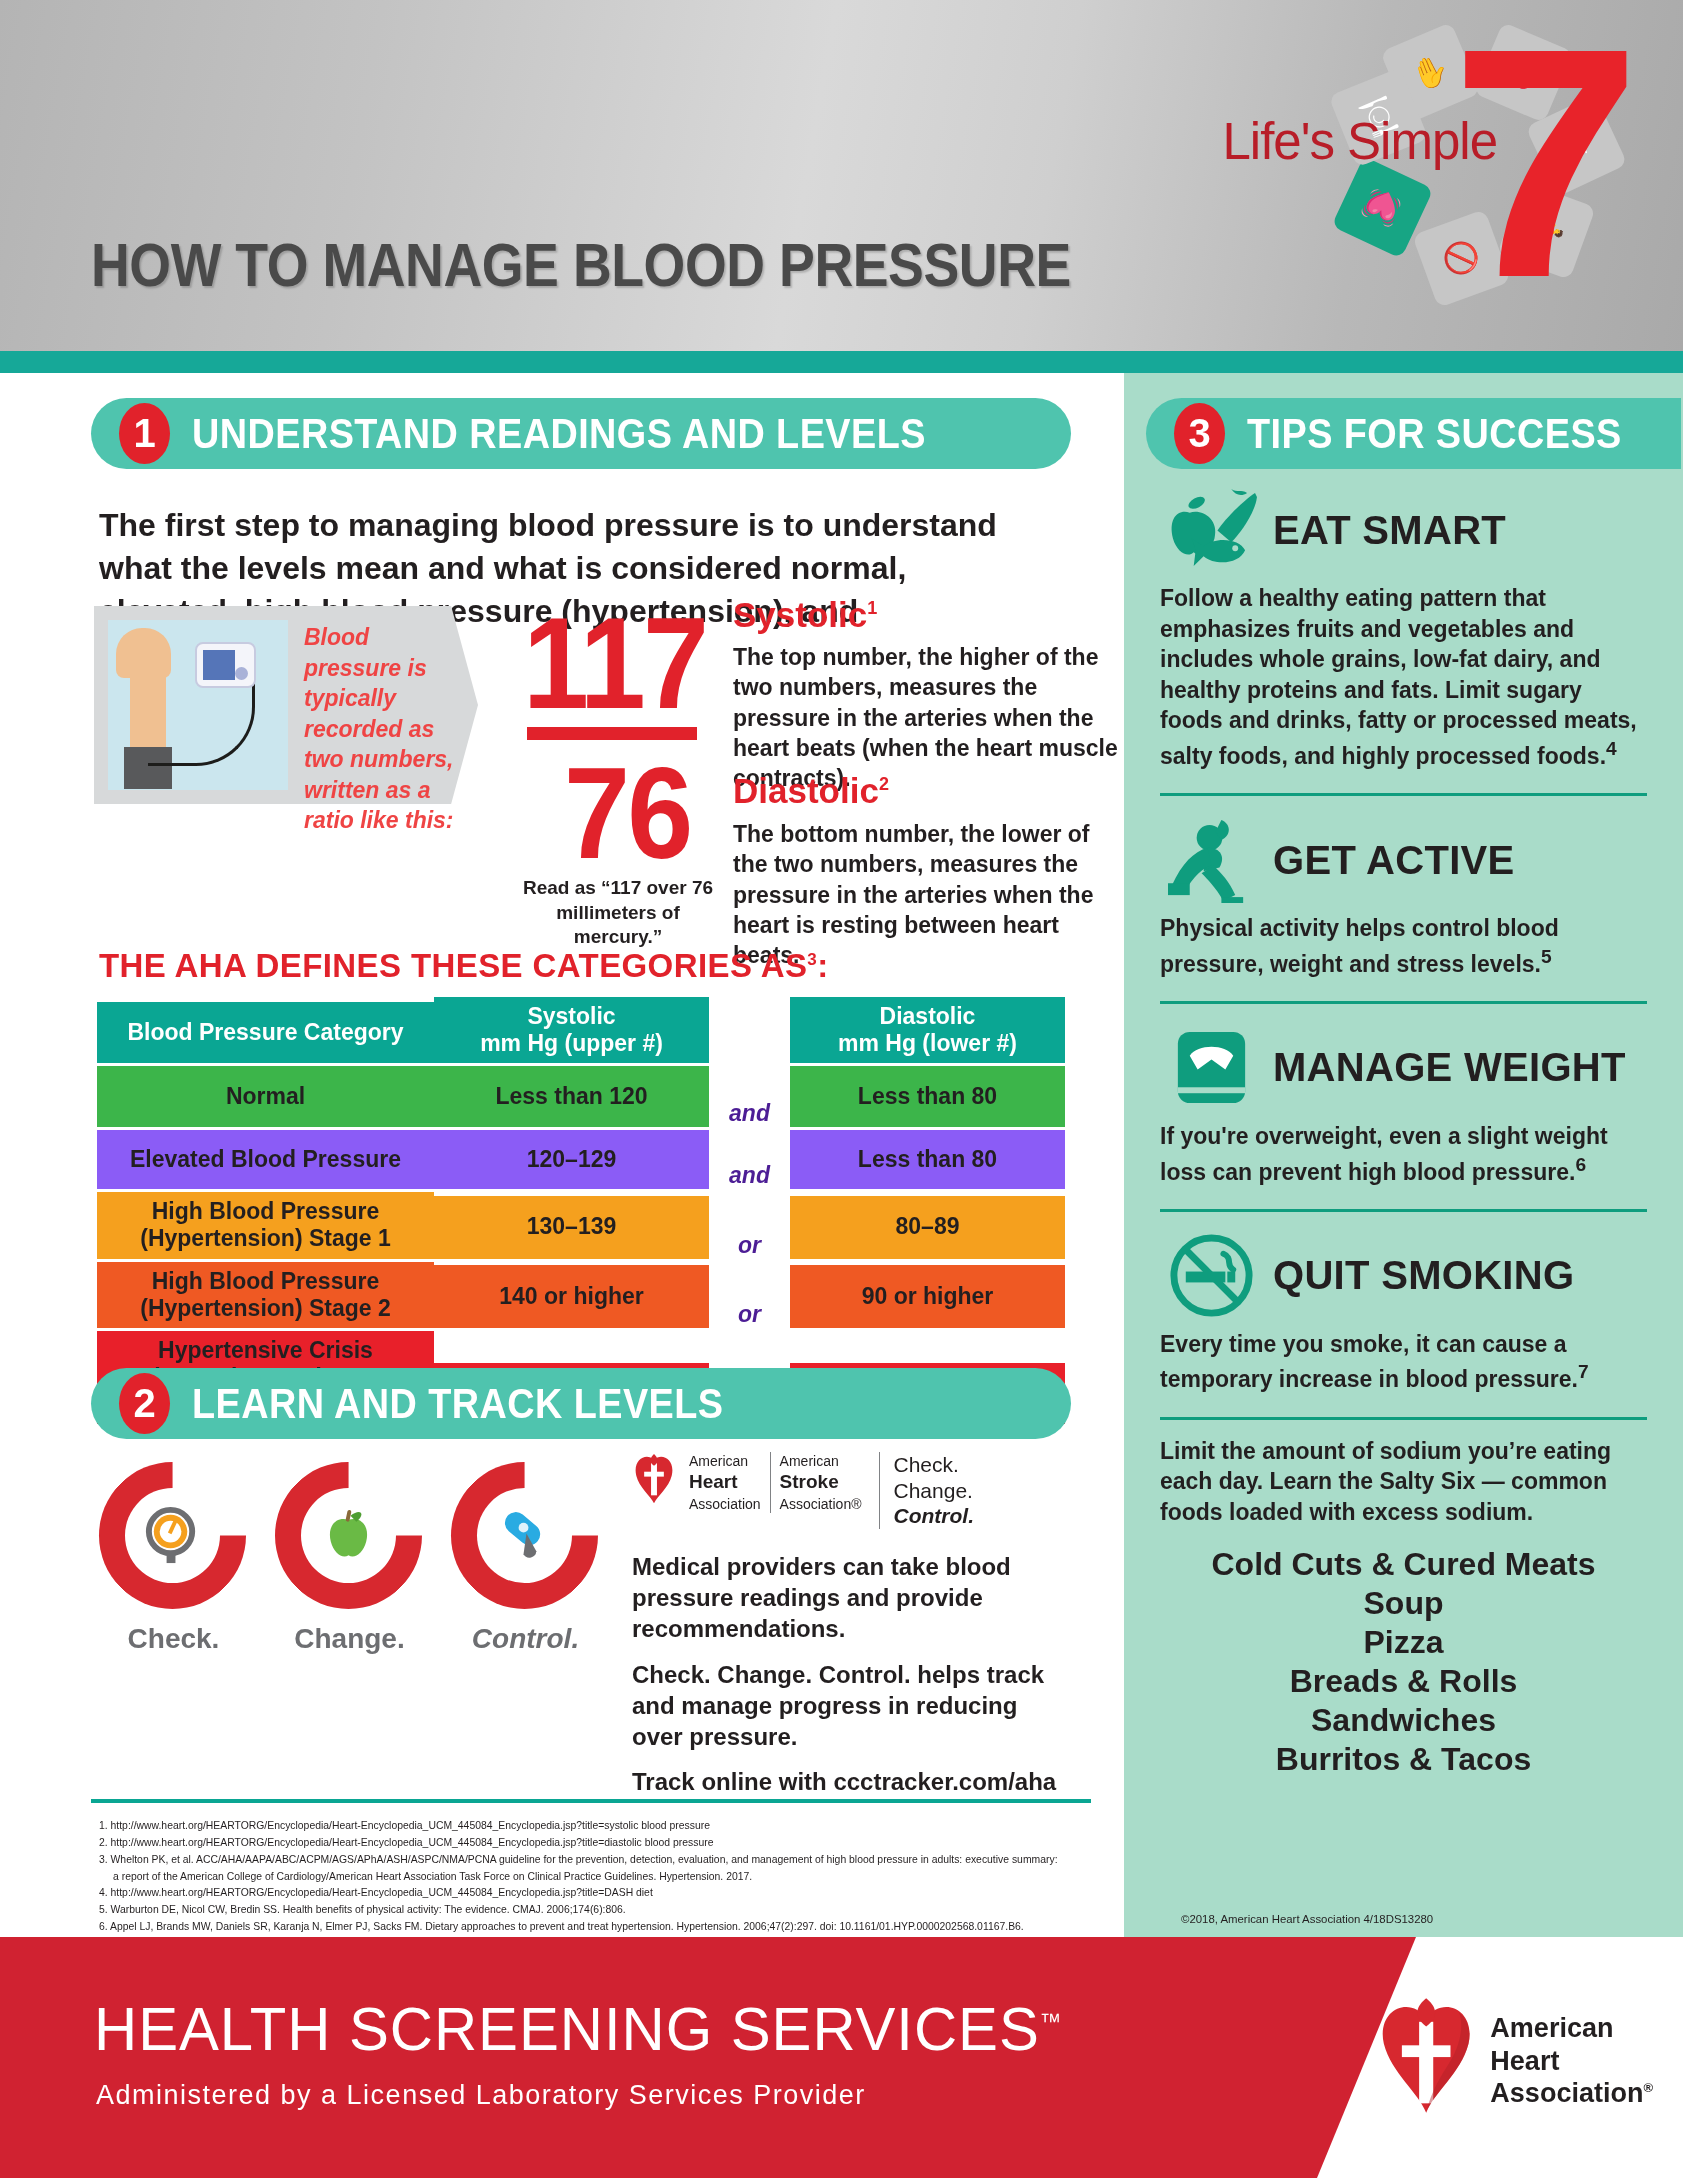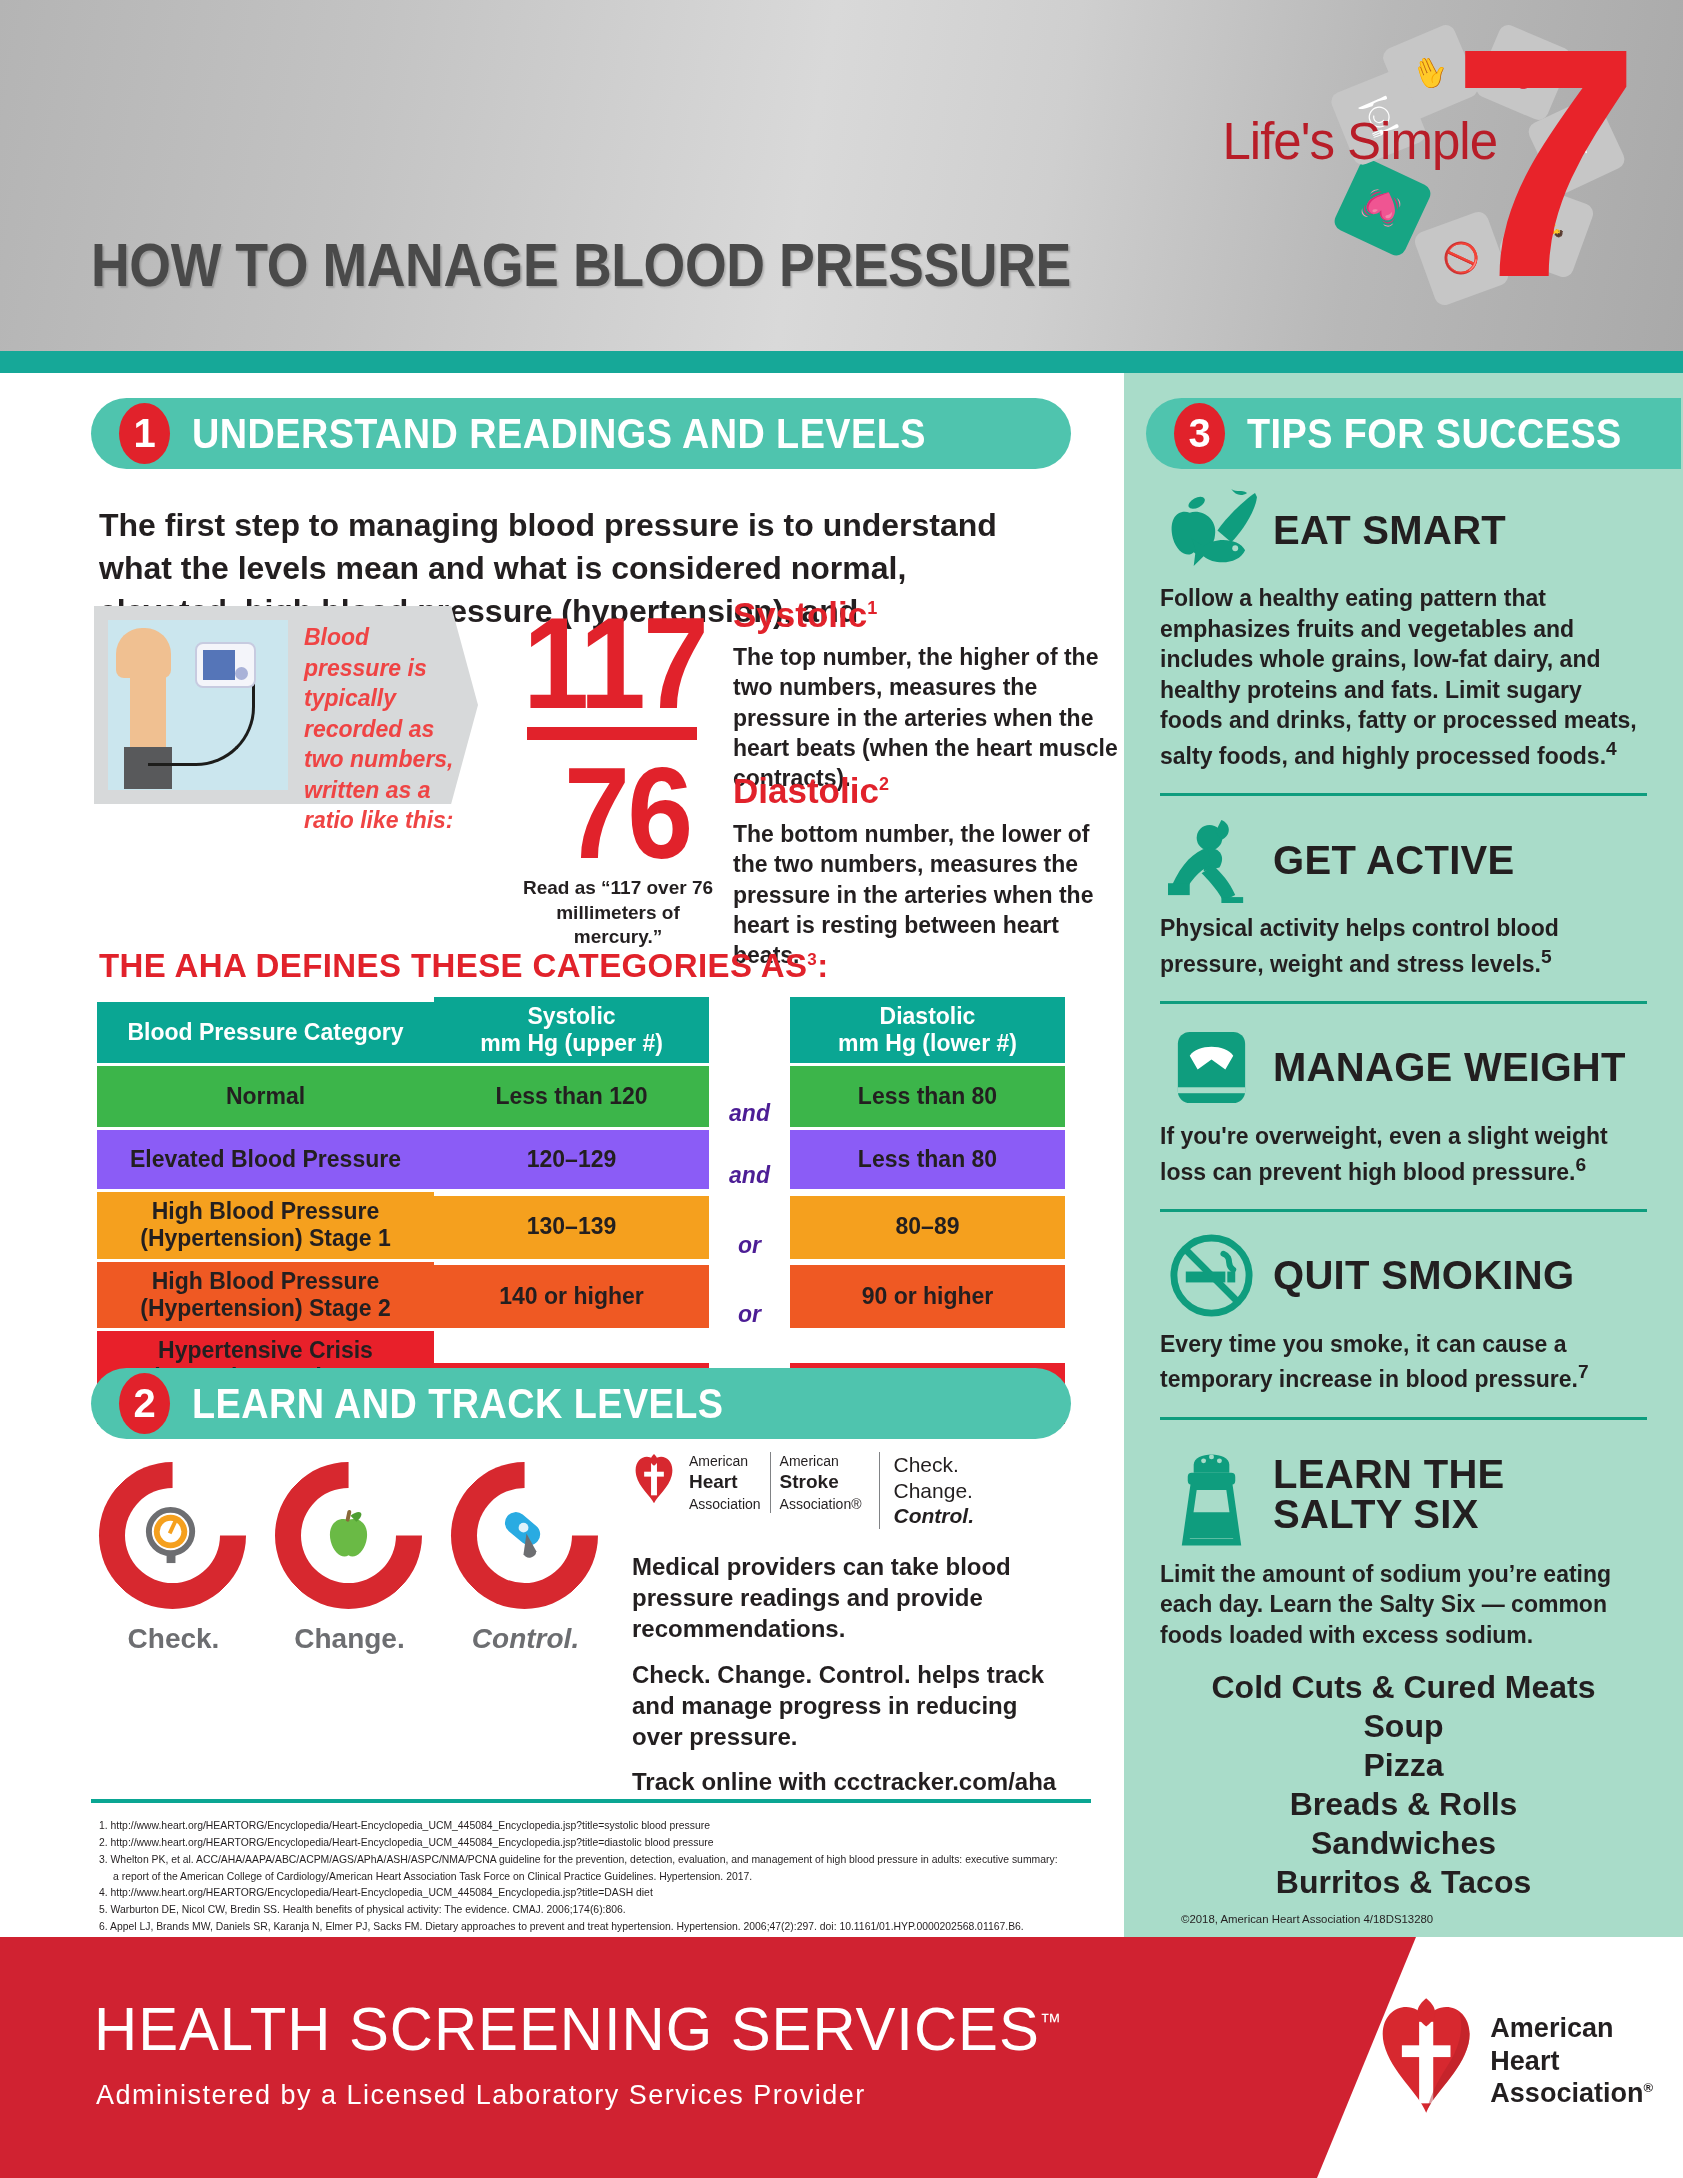--- a/index.html
+++ b/index.html
@@ -559,37 +559,20 @@
           </svg>
         </div>
         <div class="tip-name">QUIT SMOKING</div>
       </div>
       <div class="tip-body"><span>Every time you smoke, it can cause a temporary increase in blood pressure.</span><sup>7</sup></div>
     </div>
 
     <div class="tip-div"></div>
 
     <div class="tip">
-      <div class="tip-head" style="min-height:117px;">
-        <div class="tip-icon">
-          <svg width="95" height="111" viewBox="0 0 96 112">
-            <path d="M30 26 C30 12 66 12 66 26 L66 34 L30 34Z" fill="#0f9d7e"></path>
-            <circle cx="40" cy="22" r="2.5" fill="#a9dcc9"></circle>
-            <circle cx="48" cy="18" r="2.5" fill="#a9dcc9"></circle>
-            <circle cx="56" cy="22" r="2.5" fill="#a9dcc9"></circle>
-            <rect x="24" y="34" width="48" height="12" rx="4" fill="#0f9d7e"></rect>
-            <path d="M30 48 L66 48 L74 104 L22 104Z" fill="none" stroke="#0f9d7e" stroke-width="7"></path>
-            <path d="M27 74 L69 74 L73 100 L23 100Z" fill="#0f9d7e"></path>
-          </svg>
-        </div>
-        <div class="tip-name">
-          <div>LEARN THE</div>
-          <div>SALTY SIX</div>
-        </div>
-      </div>
       <div class="tip-body">Limit the amount of sodium you’re eating each day. Learn the Salty Six — common foods loaded with excess sodium.</div>
       <div class="salty-list">
         <div>Cold Cuts &amp; Cured Meats</div>
         <div>Soup</div>
         <div>Pizza</div>
         <div>Breads &amp; Rolls</div>
         <div>Sandwiches</div>
         <div>Burritos &amp; Tacos</div>
       </div>
     </div>

